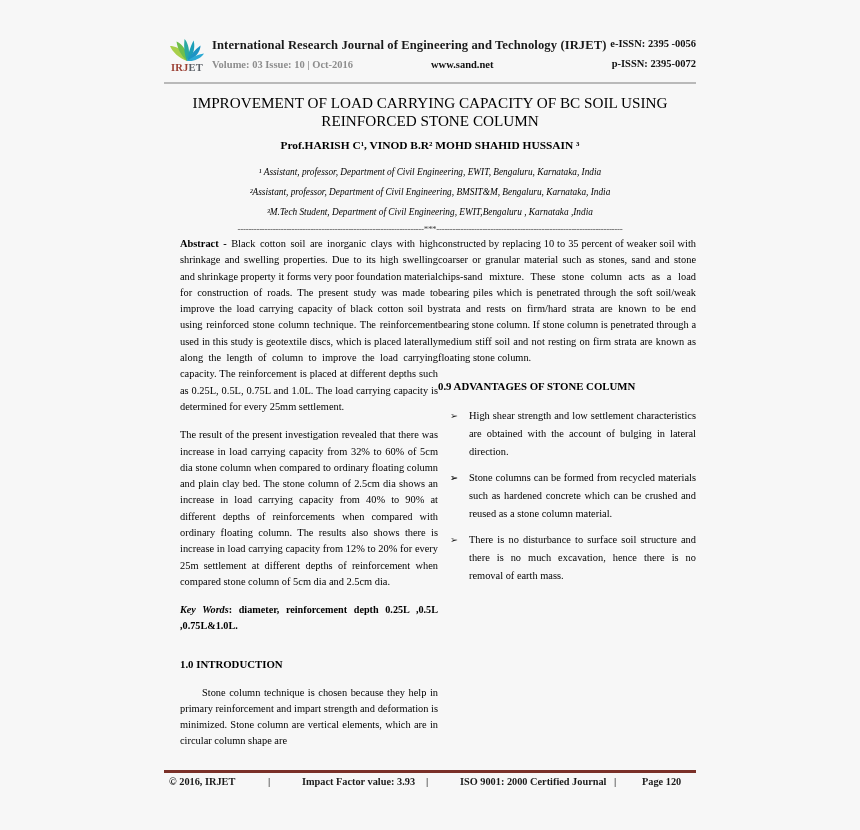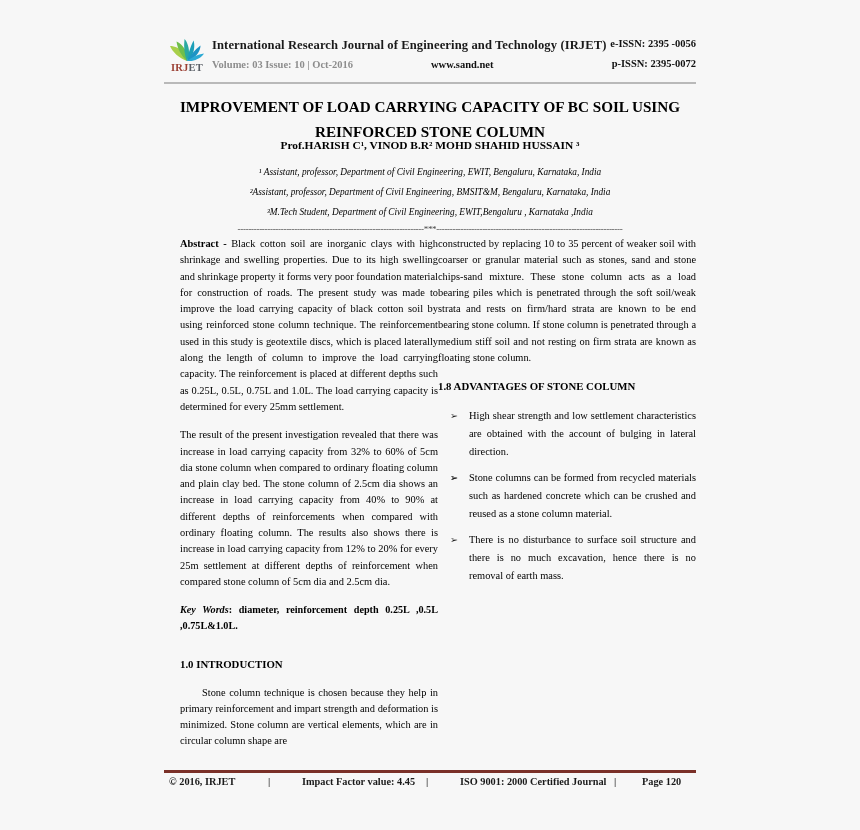--- a/index.html
+++ b/index.html
@@ -119,23 +119,23 @@
     background: #b9b9b9;
   }
 
   
   .title {
     position: absolute;
     left: 14px; top: 94px;
     width: 504px;
     text-align: center;
     font-family: "Liberation Serif", serif;
-    font-weight: bold;
+    font-weight: normal;
     font-size: 15.2px;
-    line-height: 25px;
+    line-height: 18px;
     color: #000;
   }
   .authors {
     position: absolute;
     left: 14px; top: 139px;
     width: 504px;
     text-align: center;
     font-family: "Liberation Serif", serif;
     font-weight: bold;
     font-size: 11.4px;
@@ -305,21 +305,21 @@
       <p class="kw"><span class="kwlabel">Key Words</span><span>: diameter, reinforcement depth 0.25L ,0.5L ,0.75L&amp;1.0L.</span></p>
 
       <p class="heading gap-top">1.0 INTRODUCTION</p>
 
       <p class="indent-para">Stone column technique is chosen because they help in primary reinforcement and impart strength and deformation is minimized. Stone column are vertical elements, which are in circular column shape are</p>
     </div>
 
     <div class="col col-right">
       <p>constructed by replacing 10 to 35 percent of weaker soil with coarser or granular material such as stones, sand and stone chips-sand mixture. These stone column acts as a load bearing piles which is penetrated through the soft soil/weak strata and rests on firm/hard strata are known to be end bearing stone column. If stone column is penetrated through a medium stiff soil and not resting on firm strata are known as floating stone column.</p>
 
-      <p class="heading">1.8 ADVANTAGES OF STONE COLUMN</p>
+      <p class="heading">0.9 ADVANTAGES OF STONE COLUMN</p>
 
       <ul class="bullets">
         <li>
           <span class="marker">➢</span>
           <span>High shear strength and low settlement characteristics are obtained with the account of bulging in lateral direction.</span>
         </li>
         <li>
           <span class="marker">➢</span>
         </li>
         <li>
@@ -330,21 +330,21 @@
           <span class="marker">➢</span>
           <span>There is no disturbance to surface soil structure and there is no much excavation, hence there is no removal of earth mass.</span>
         </li>
       </ul>
     </div>
 
     <div class="foot-bar"></div>
     <div class="foot">
       <span class="f1">© 2016, IRJET</span>
       <span class="s1">|</span>
-      <span class="f2">Impact Factor value: 4.45</span>
+      <span class="f2">Impact Factor value: 3.93</span>
       <span class="s2">|</span>
       <span class="f3">ISO 9001: 2000 Certified Journal</span>
       <span class="s3">|</span>
       <span class="f4">Page 120</span>
     </div>
 
   </div>
 </div>
 
 </body></html>

